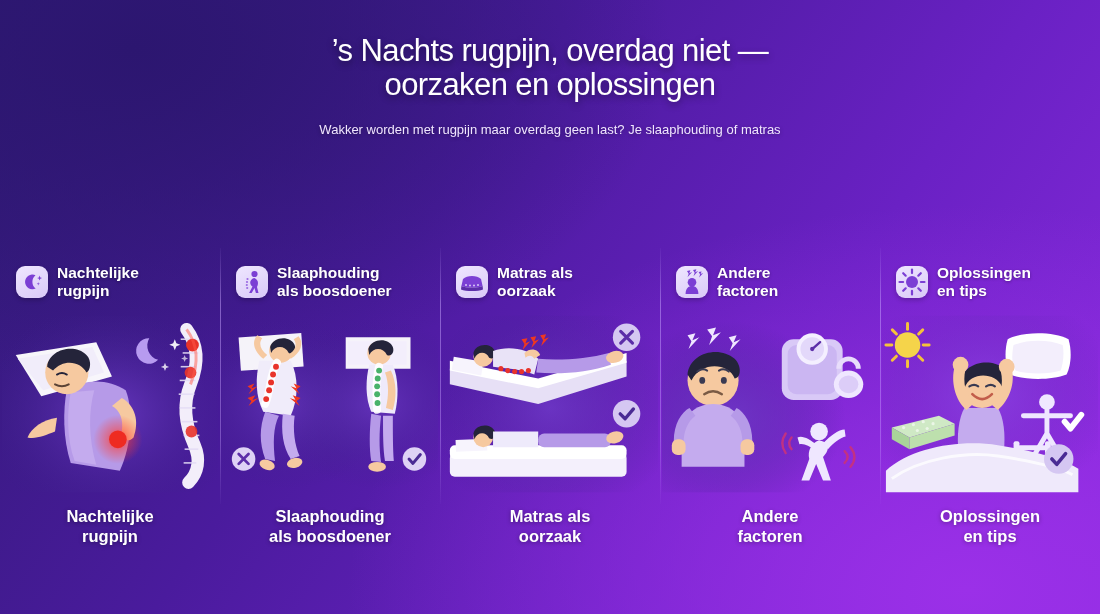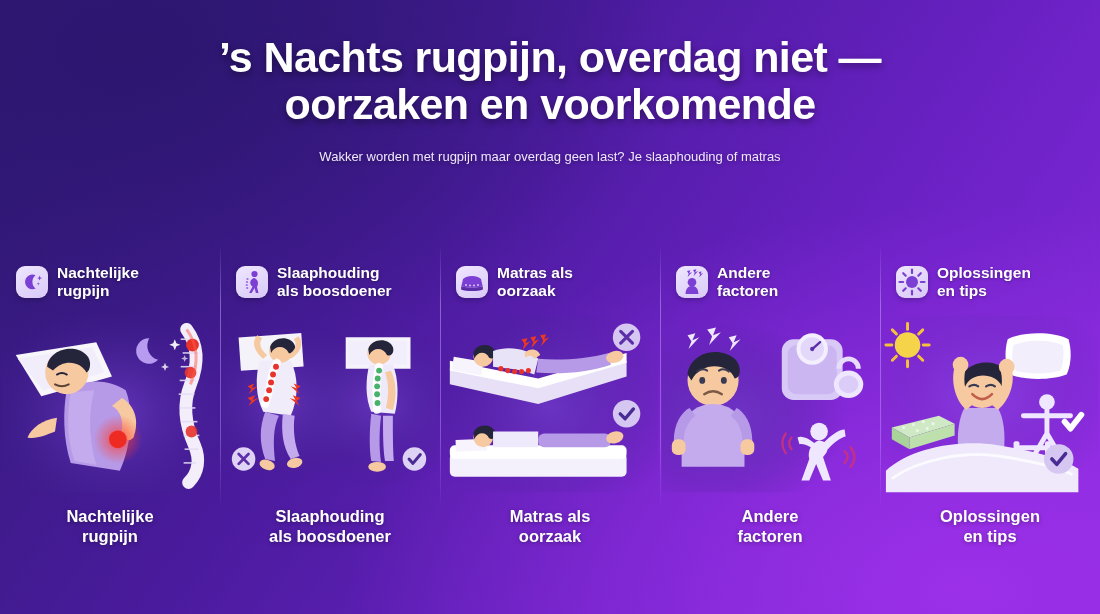--- a/index.html
+++ b/index.html
@@ -10,21 +10,21 @@
       radial-gradient(ellipse 1000px 620px at 88% 96%, #9b30e8 0%, rgba(155,48,232,0) 62%),
       radial-gradient(ellipse 900px 560px at 12% 8%, #2c1670 0%, rgba(44,22,112,0) 60%),
       linear-gradient(125deg, #2e1a72 0%, #4a1b9d 38%, #6a21c4 68%, #8a2be0 100%);
     color:#fff;
     position:relative;
   }
 
   
   .header { padding:34px 60px 0; text-align:center; }
   .title {
-    font-size:43px; font-weight:bold; line-height:1.10;
+    font-size:31px; font-weight:normal; line-height:1.10;
     letter-spacing:-0.6px;
     text-shadow:0 3px 7px rgba(0,0,0,.40);
   }
   .subtitle {
     margin-top:19px;
     font-size:13px; font-weight:400; line-height:1.42;
     color:#f0e6ff;
     text-shadow:0 1px 4px rgba(0,0,0,.32);
   }
 
@@ -63,21 +63,21 @@
     font-size:16.5px; font-weight:bold; line-height:1.22;
     text-shadow:0 1px 4px rgba(0,0,0,.34);
   }
 </style>
 </head>
 <body>
 
 <div class="header">
   <div class="title">
     <div>’s Nachts rugpijn, overdag niet —</div>
-    <div>oorzaken en voorkomende</div>
+    <div>oorzaken en oplossingen</div>
   </div>
   <div class="subtitle">
     <div>Wakker worden met rugpijn maar overdag geen last? Je slaaphouding of matras</div>
   </div>
 </div>
 
 <div class="panels">
 
   <div class="panel">
     <div class="phead">

